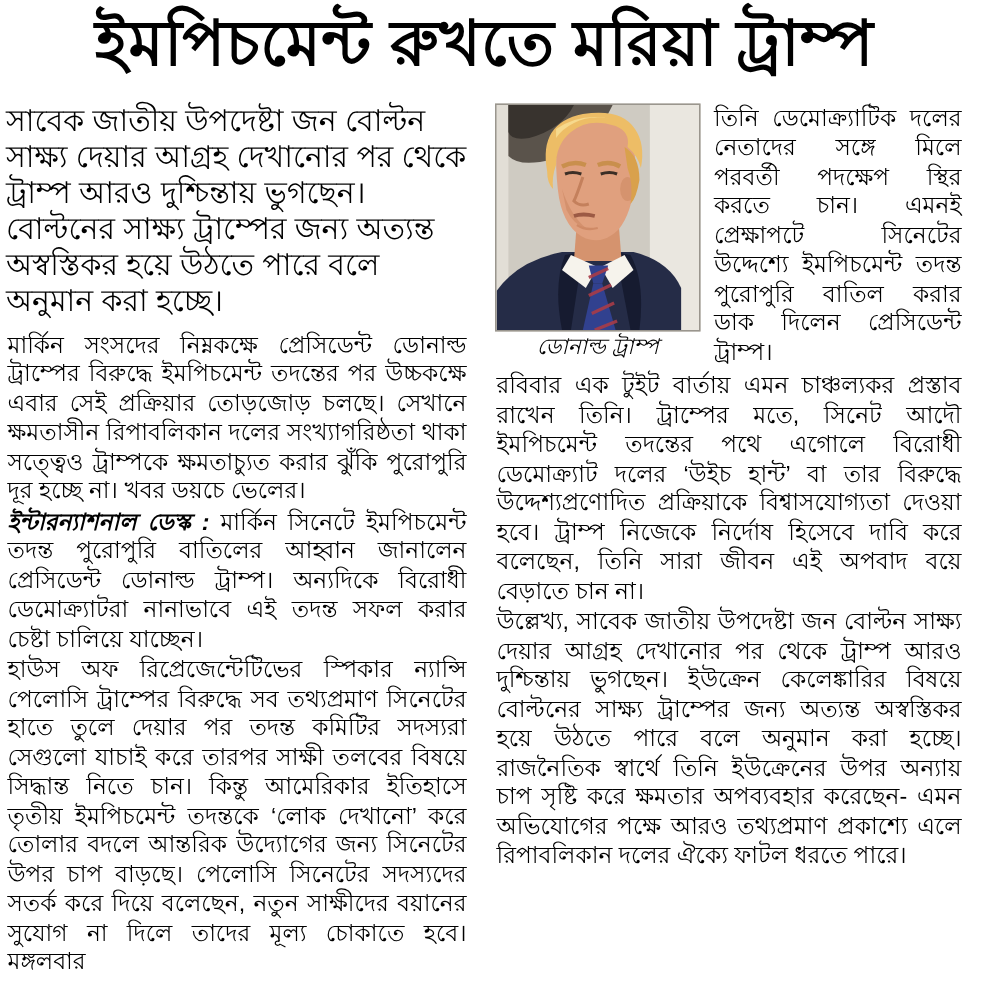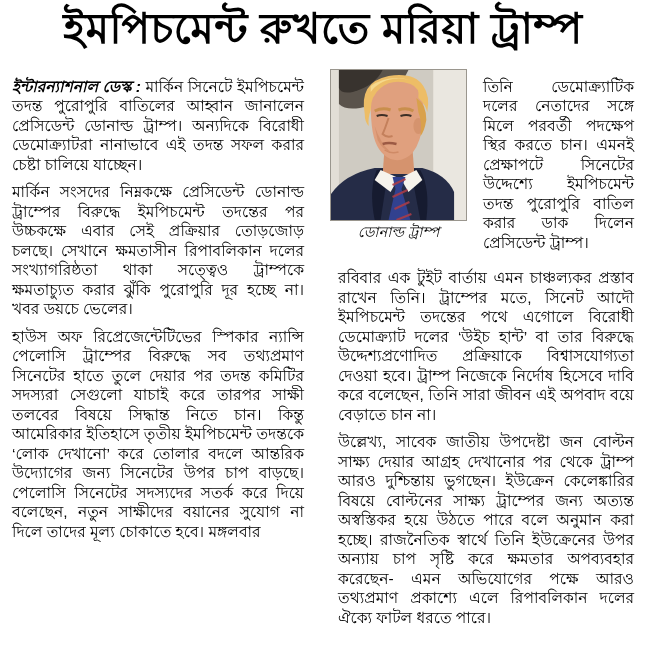--- a/index.html
+++ b/index.html
@@ -28,21 +28,21 @@
   .lead {
     font-size: 20px;
     line-height: 24px;
     text-align: left;
     margin: 0 0 8px 0;
   }
   .body-p {
     font-size: 15.5px;
     line-height: 19.5px;
     text-align: justify;
-    margin: 8px;
+    margin: 1px;
   }
   .dateline { font-weight: bold; font-style: italic; }
   .photo-row { display: flex; gap: 8px; margin-bottom: 2px; }
   .photo-fig { width: 137px; flex: 0 0 137px; margin: 0; }
   .photo-frame {
     width: 137px; height: 152px;
     border: 1px solid #9a968e;
     box-sizing: border-box;
     overflow: hidden;
     background: #cfcbc2;
@@ -60,22 +60,23 @@
 </head>
 <body>
 
 <div class="page">
 
   <h1 class="headline">ইমপিচমেন্ট রুখতে মরিয়া ট্রাম্প</h1>
 
   <div class="columns">
 
     <div class="col-left">
+      <p class="lead">সাবেক জাতীয় উপদেষ্টা জন বোল্টন সাক্ষ্য দেয়ার আগ্রহ দেখানোর পর থেকে ট্রাম্প আরও দুশ্চিন্তায় ভুগছেন। বোল্টনের সাক্ষ্য ট্রাম্পের জন্য অত্যন্ত অস্বস্তিকর হয়ে উঠতে পারে বলে অনুমান করা হচ্ছে।</p>
+      <p class="body-p">মার্কিন সংসদের নিম্নকক্ষে প্রেসিডেন্ট ডোনাল্ড ট্রাম্পের বিরুদ্ধে ইমপিচমেন্ট তদন্তের পর উচ্চকক্ষে এবার সেই প্রক্রিয়ার তোড়জোড় চলছে। সেখানে ক্ষমতাসীন রিপাবলিকান দলের সংখ্যাগরিষ্ঠতা থাকা সত্ত্বেও ট্রাম্পকে ক্ষমতাচ্যুত করার ঝুঁকি পুরোপুরি দূর হচ্ছে না। খবর ডয়চে ভেলের।</p>
       <p class="body-p"><span class="dateline">ইন্টারন্যাশনাল ডেস্ক :</span><span> মার্কিন সিনেটে ইমপিচমেন্ট তদন্ত পুরোপুরি বাতিলের আহ্বান জানালেন প্রেসিডেন্ট ডোনাল্ড ট্রাম্প। অন্যদিকে বিরোধী ডেমোক্র্যাটরা নানাভাবে এই তদন্ত সফল করার চেষ্টা চালিয়ে যাচ্ছেন।</span></p>
-      <p class="body-p">মার্কিন সংসদের নিম্নকক্ষে প্রেসিডেন্ট ডোনাল্ড ট্রাম্পের বিরুদ্ধে ইমপিচমেন্ট তদন্তের পর উচ্চকক্ষে এবার সেই প্রক্রিয়ার তোড়জোড় চলছে। সেখানে ক্ষমতাসীন রিপাবলিকান দলের সংখ্যাগরিষ্ঠতা থাকা সত্ত্বেও ট্রাম্পকে ক্ষমতাচ্যুত করার ঝুঁকি পুরোপুরি দূর হচ্ছে না। খবর ডয়চে ভেলের।</p>
       <p class="body-p">হাউস অফ রিপ্রেজেন্টেটিভের স্পিকার ন্যান্সি পেলোসি ট্রাম্পের বিরুদ্ধে সব তথ্যপ্রমাণ সিনেটের হাতে তুলে দেয়ার পর তদন্ত কমিটির সদস্যরা সেগুলো যাচাই করে তারপর সাক্ষী তলবের বিষয়ে সিদ্ধান্ত নিতে চান। কিন্তু আমেরিকার ইতিহাসে তৃতীয় ইমপিচমেন্ট তদন্তকে ‘লোক দেখানো’ করে তোলার বদলে আন্তরিক উদ্যোগের জন্য সিনেটের উপর চাপ বাড়ছে। পেলোসি সিনেটের সদস্যদের সতর্ক করে দিয়ে বলেছেন, নতুন সাক্ষীদের বয়ানের সুযোগ না দিলে তাদের মূল্য চোকাতে হবে। মঙ্গলবার</p>
     </div>
 
     <div class="col-right">
       <div class="photo-row">
         <figure class="photo-fig">
           <div class="photo-frame">
             <svg viewBox="0 0 136 150" width="135" height="150" preserveAspectRatio="none">
               <rect width="136" height="150" fill="#cfcbc2"></rect>
               <rect x="103" y="0" width="33" height="150" fill="#eae7e0"></rect>

